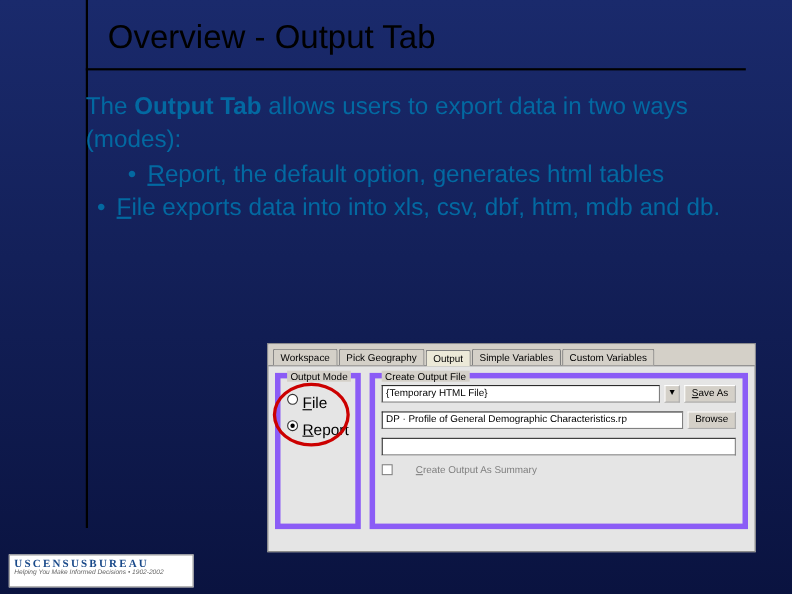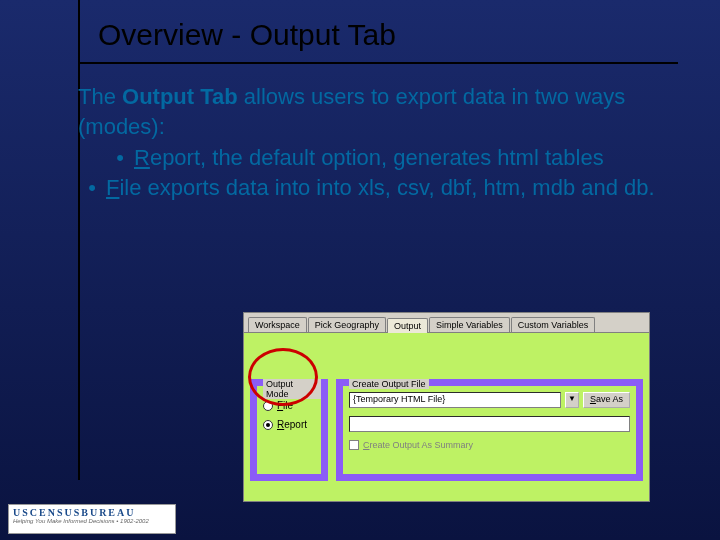--- a/index.html
+++ b/index.html
@@ -52,23 +52,23 @@
   .underline { text-decoration: underline; }
   .bullet-row { display: flex; }
   .bullet-dot { width: 28px; text-align: center; }
   .bullet-text { flex: 1; }
   .indent { padding-left: 28px; }
   
   .shot {
     position: absolute;
     left: 243px;
     top: 312px;
-    width: 407px;
+    width: 444px;
     height: 190px;
-    background: #bef264;
+    background: #e5e5e5;
     border: 1px solid #808080;
     font-family: Tahoma, sans-serif;
     font-size: 10px;
     color: #000;
   }
   .tabs {
     display: flex;
     gap: 0;
     padding: 4px 4px 0 4px;
     background: #d4d0c8;
@@ -88,42 +88,41 @@
     top: 1px;
   }
   .tabbody {
     border-top: 1px solid #808080;
     padding: 6px;
     display: flex;
     gap: 8px;
     height: 155px;
   }
   .group {
-    border: 7px solid #8b5cf6;
+    border: 5px solid #8b5cf6;
     padding: 6px 6px 6px 6px;
     position: relative;
-    margin-top: 40px;
   }
   .group-label {
     position: absolute;
     top: -7px;
     left: 6px;
     background: #d4d0c8;
     padding: 0 3px;
     font-size: 9px;
   }
   .outmode {
     width: 78px;
   }
   .radio-row {
     display: flex;
-    align-items: center;
+    align-items: flex-start;
     gap: 4px;
     margin: 8px 0;
-    font-size: 10px;
+    font-size: 14px;
   }
   .radio {
     width: 10px;
     height: 10px;
     border: 1px solid #333;
     border-radius: 50%;
     display: inline-flex;
     align-items: center;
     justify-content: center;
     background: #fff;
@@ -170,21 +169,21 @@
     font-size: 9px;
     height: 16px;
   }
   .label-sm {
     font-size: 9px;
     margin-bottom: 2px;
   }
   .checkbox-row {
     display: flex;
     align-items: flex-start;
-    gap: 4px;
+    gap: 21px;
     font-size: 9px;
     color: #808080;
     margin-top: 4px;
   }
   .cbox {
     width: 10px;
     height: 10px;
     border: 1px solid #808080;
     background: #fff;
   }
@@ -262,20 +261,24 @@
       </div>
     </div>
     <div class="group createfile">
       <span class="group-label">Create Output File</span>
       <div class="fieldrow">
         <div class="textfield">{Temporary HTML File}</div>
         <div class="dropbtn">▼</div>
         <div class="btn"><span class="underline">S</span><span>ave As</span></div>
       </div>
       <div class="fieldrow">
+        <div class="textfield">DP · Profile of General Demographic Characteristics.rp</div>
+        <div class="btn">Browse</div>
+      </div>
+      <div class="fieldrow">
         <div class="textfield"></div>
       </div>
       <div class="checkbox-row">
         <span class="cbox"></span>
         <span><span class="underline">C</span><span>reate Output As Summary</span></span>
       </div>
     </div>
   </div>
 </div>
 

